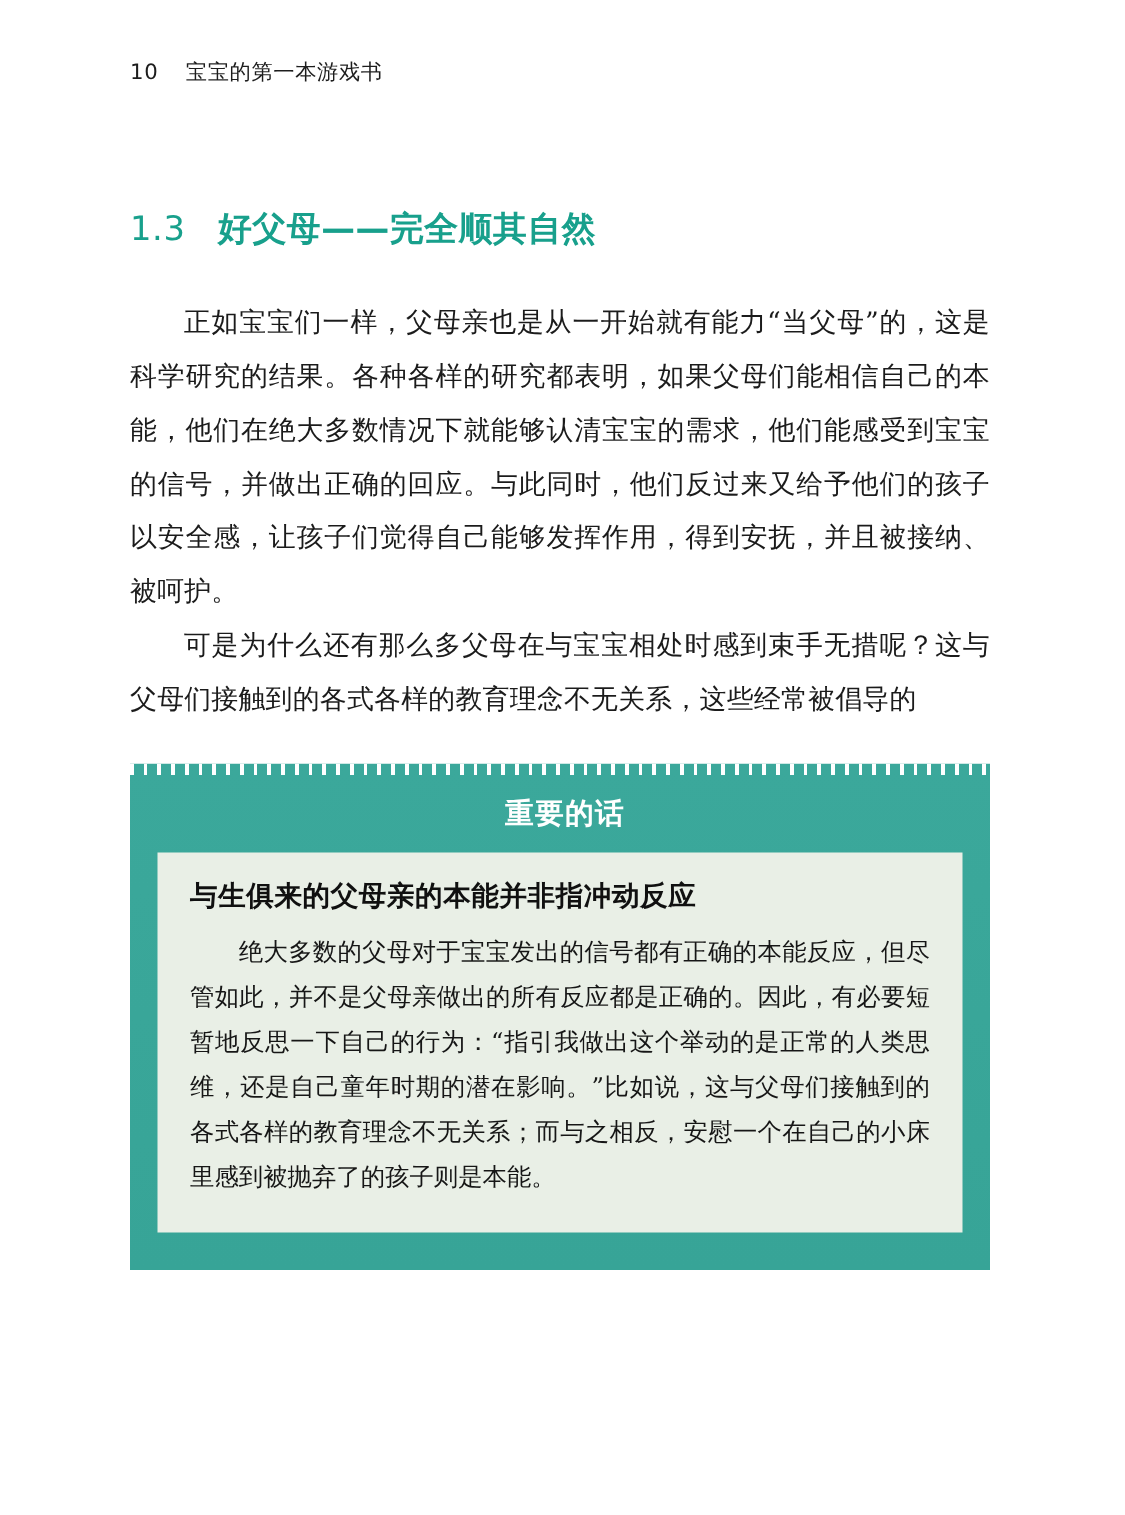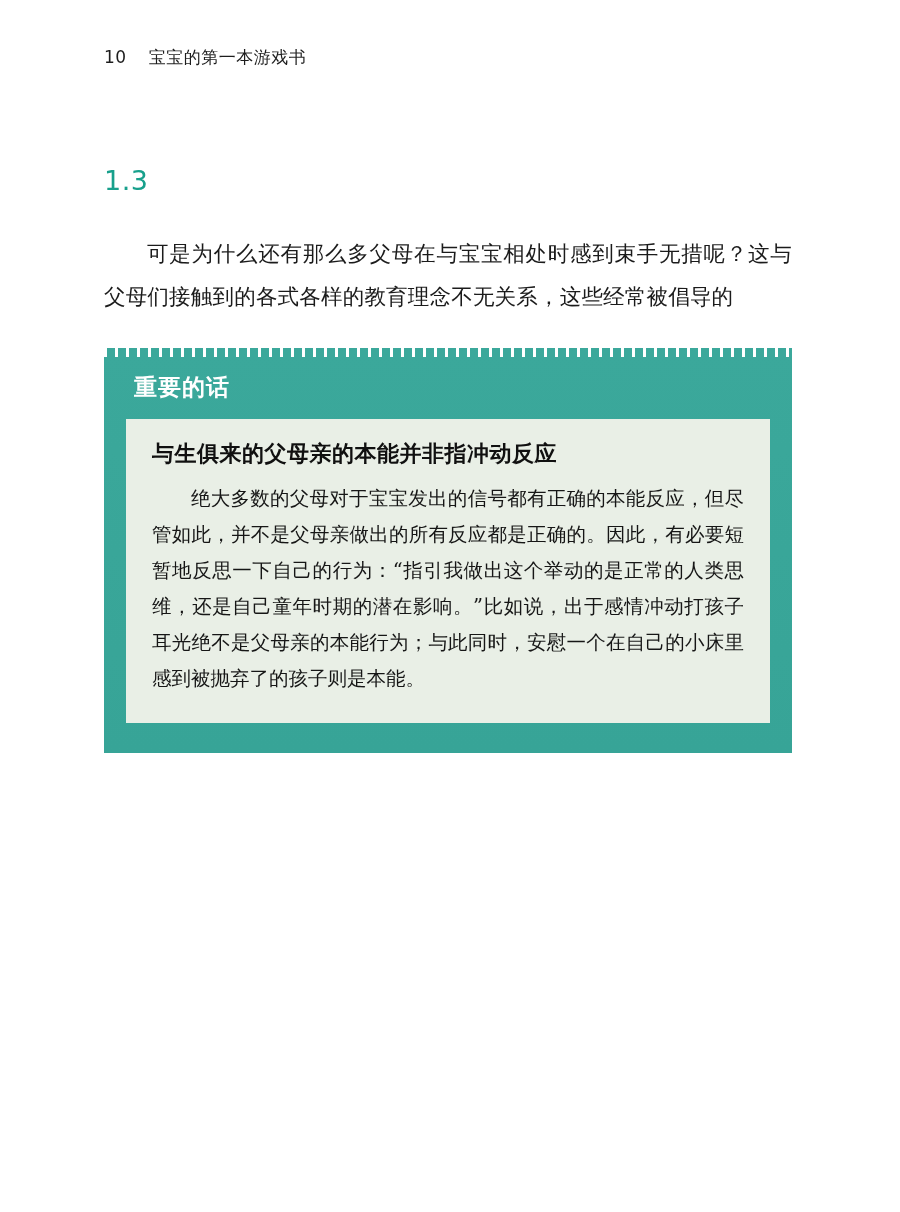--- a/index.html
+++ b/index.html
@@ -114,20 +114,21 @@
   }
   .tear.top { top: 0; }
 
   .callout-title {
     font-family: "DejaVu Sans", "Liberation Sans", sans-serif;
     color: #ffffff;
     font-weight: bold;
     font-size: 23px;
     letter-spacing: 1px;
     margin: 4px 0 16px 8px;
+    text-align: center;
   }
   .callout-card {
     background: #e9efe6;
     padding: 14px 26px 26px 26px;
     box-sizing: border-box;
   }
   .callout-subtitle {
     font-family: "DejaVu Serif", "Liberation Serif", serif;
     font-weight: bold;
     font-size: 22px;
@@ -153,31 +154,33 @@
   <div class="running-head">
     <span class="folio">10</span>
     <span class="book-title">宝宝的第一本游戏书</span>
   </div>
 
 
   <div class="gap-after-intro"></div>
 
   <div class="section-heading">
     <span class="num">1.3</span>
+    <span class="title">好父母——完全顺其自然</span>
   </div>
 
+  <p class="body-text indent">正如宝宝们一样，父母亲也是从一开始就有能力“当父母”的，这是科学研究的结果。各种各样的研究都表明，如果父母们能相信自己的本能，他们在绝大多数情况下就能够认清宝宝的需求，他们能感受到宝宝的信号，并做出正确的回应。与此同时，他们反过来又给予他们的孩子以安全感，让孩子们觉得自己能够发挥作用，得到安抚，并且被接纳、被呵护。</p>
 
 
   <p class="body-text indent">可是为什么还有那么多父母在与宝宝相处时感到束手无措呢？这与父母们接触到的各式各样的教育理念不无关系，这些经常被倡导的</p>
 
   <div class="callout">
     <div class="callout-inner">
       <div class="tear top"></div>
       <div class="callout-title">重要的话</div>
       <div class="callout-card">
         <div class="callout-subtitle">与生俱来的父母亲的本能并非指冲动反应</div>
-        <p class="callout-body">绝大多数的父母对于宝宝发出的信号都有正确的本能反应，但尽管如此，并不是父母亲做出的所有反应都是正确的。因此，有必要短暂地反思一下自己的行为：“指引我做出这个举动的是正常的人类思维，还是自己童年时期的潜在影响。”比如说，出于感情冲动打孩子耳光绝不是父母亲的本能行为；与此同时，安慰一个在自己的小床里感到被抛弃了的孩子则是本能。</p>
+        <p class="callout-body">绝大多数的父母对于宝宝发出的信号都有正确的本能反应，但尽管如此，并不是父母亲做出的所有反应都是正确的。因此，有必要短暂地反思一下自己的行为：“指引我做出这个举动的是正常的人类思维，还是自己童年时期的潜在影响。”比如说，这与父母们接触到的各式各样的教育理念不无关系；而与之相反，安慰一个在自己的小床里感到被抛弃了的孩子则是本能。</p>
       </div>
 
     </div>
   </div>
 
 </div>
 
 </body></html>

